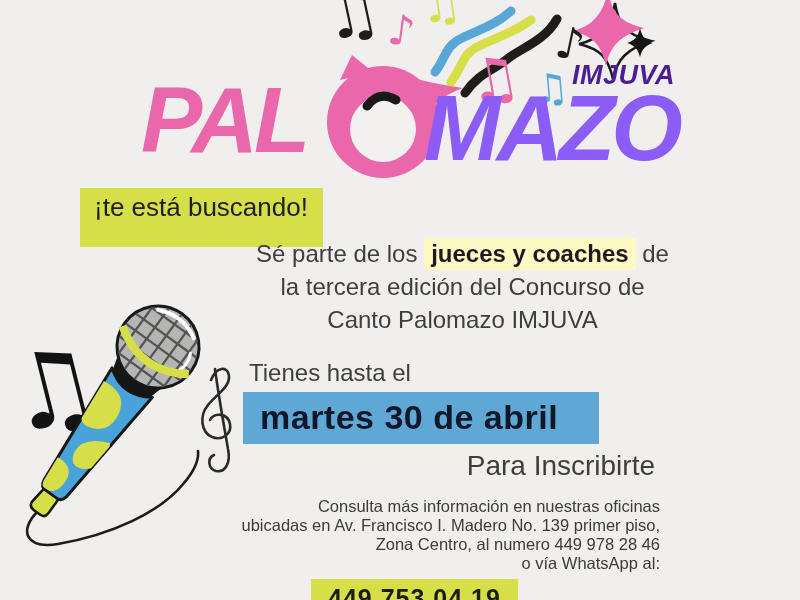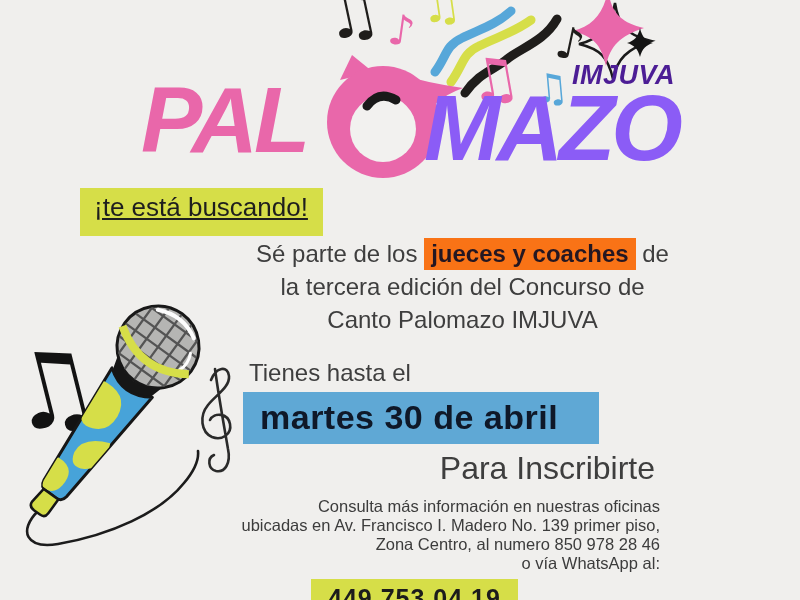--- a/index.html
+++ b/index.html
@@ -18,31 +18,31 @@
   .deco-svg{position:absolute;left:0;top:0;}
 
   
   .logo-text{position:absolute;font-weight:bold;font-style:italic;font-size:92px;line-height:100px;letter-spacing:-4px;white-space:nowrap;}
   .logo-pal{left:112px;top:70px;color:#e967aa;margin-left:29px;}
   .logo-mazo{left:424px;top:78px;color:#8b5cf6;}
   .logo-bubble{position:absolute;left:295px;top:50px;}
   .logo-imjuva{position:absolute;left:572px;top:60px;font-weight:bold;font-style:italic;font-size:27px;color:#4c1d95;letter-spacing:0.5px;}
 
   
-  .tagline{position:absolute;left:80px;top:188px;background:#d6de48;color:#1e1e1e;font-size:26px;padding:4px 15px 13px 14px;text-decoration:underline;}
+  .tagline{position:absolute;left:80px;top:188px;background:#d6de48;color:#1e1e1e;font-size:26px;padding:4px 15px 24px 14px;}
 
   
   .intro{position:absolute;left:225px;top:237px;width:475px;text-align:center;font-size:24px;line-height:33px;color:#3e3e3e;}
-  .intro .hl{background:#f97316;color:#241722;font-weight:bold;padding:2px 7px 3px 7px;}
+  .intro .hl{background:#fef9c3;color:#241722;font-weight:bold;padding:2px 7px 3px 7px;}
 
   
   .deadline{position:absolute;left:243px;top:359px;width:424px;}
   .deadline .lead{font-size:24px;color:#3e3e3e;margin-left:6px;}
   .deadline .date{box-sizing:border-box;width:356px;margin-top:5px;background:#5fa8d5;color:#0f1828;font-weight:bold;font-size:34px;line-height:36px;padding:7px 10px 9px 17px;letter-spacing:0.5px;}
-  .deadline .sub{font-size:32px;color:#3e3e3e;text-align:right;margin-top:6px;margin-right:12px;}
+  .deadline .sub{font-size:28px;color:#3e3e3e;text-align:right;margin-top:6px;margin-right:12px;}
 
   
   .contact{position:absolute;left:170px;top:497px;width:490px;text-align:right;font-size:16.5px;line-height:19px;color:#3c3c3c;}
   .phone{position:absolute;left:311px;top:579px;background:#d6de48;color:#1c1c1c;font-weight:bold;font-size:25px;padding:5px 17px 10px 17px;letter-spacing:1px;white-space:nowrap;}
 
   
   .mic-svg{position:absolute;left:8px;top:283px;}
 </style>
 </head>
 <body>
@@ -88,21 +88,21 @@
 
   <div class="deadline">
     <div class="lead">Tienes hasta el</div>
     <div class="date">martes 30 de abril</div>
     <div class="sub">Para Inscribirte</div>
   </div>
 
   <div class="contact">
     <span>Consulta más información  en nuestras oficinas</span><br>
     <span>ubicadas en Av. Francisco I. Madero No. 139 primer piso,</span><br>
-    <span>Zona Centro,  al numero 850 978 28 46</span><br>
+    <span>Zona Centro,  al numero 449 978 28 46</span><br>
     <span>o vía WhatsApp al:</span>
   </div>
   <div class="phone">449 753 04 19</div>
 
   <svg class="mic-svg" width="232" height="295" viewBox="0 0 232 295">
     <defs>
       <clipPath id="headClip">
           <circle cx="0" cy="0" r="40"></circle>
         </clipPath>
       <clipPath id="bodyClip">

